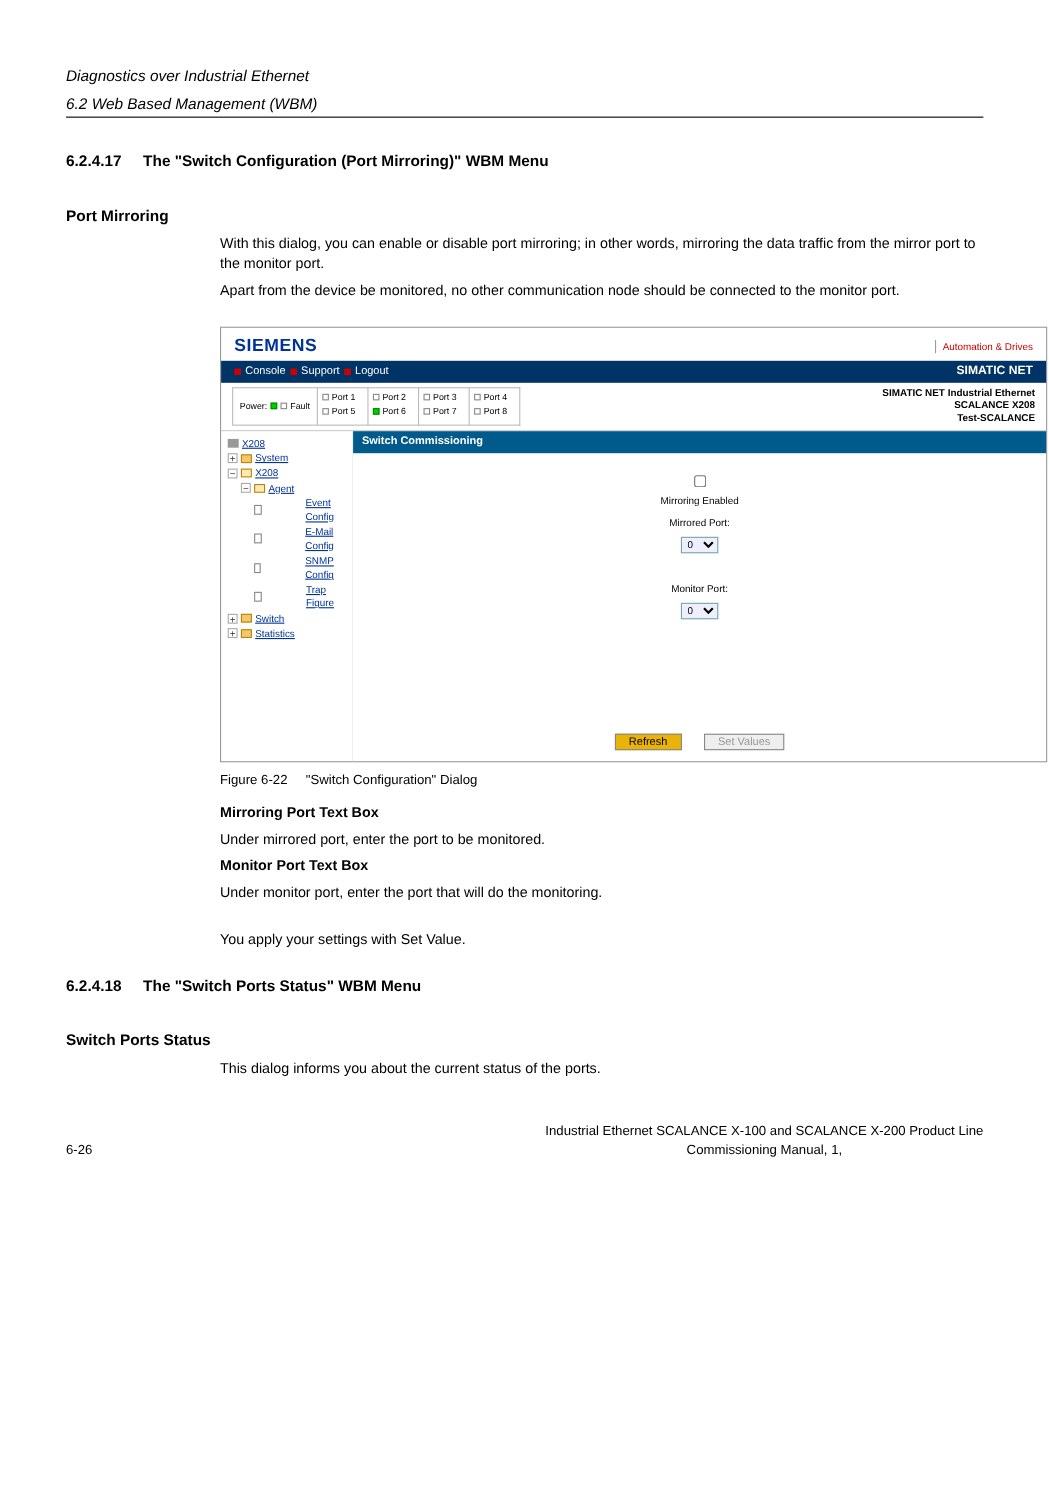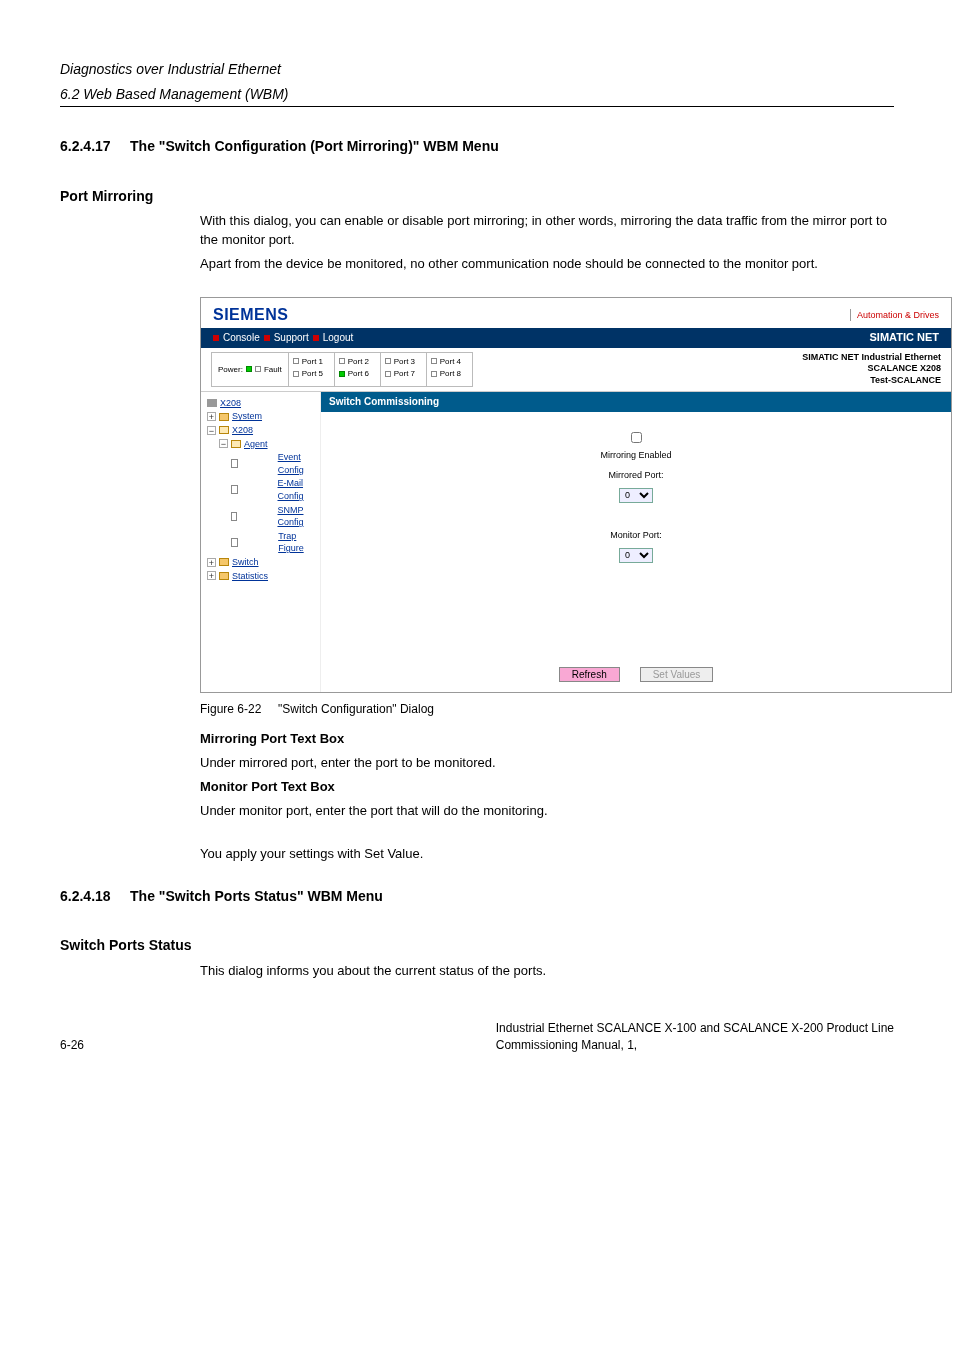--- a/index.html
+++ b/index.html
@@ -50,21 +50,21 @@
     margin-bottom: 12px;
   }
   .bold { font-weight: bold; }
   .footer {
     display: flex;
     justify-content: space-between;
     align-items: flex-end;
     margin-top: 40px;
     font-size: 12px;
   }
-  .footer-right { text-align: left; }
+  .footer-right { text-align: center; }
 
   
   .shot {
     border: 1px solid #999;
     width: 752px;
     background: #fff;
     font-size: 10px;
     font-family: Arial, sans-serif;
   }
   .shot-top {
@@ -168,21 +168,21 @@
   }
   .form-row { display:flex; align-items:center; gap:6px; margin-bottom:8px; justify-content:center;flex-direction:column;}
   .form-row label { font-size:9px; }
   .chk { width:11px; height:11px; }
   .sel { border:1px solid #7a9; background:#eef; font-size:9px; padding:0 1px; width:34px; height:15px;}
   .shot-footer {
     display:flex; justify-content:center; gap:20px;
     padding: 8px 0 10px 0;
   }
   .btn {
-    font-size:10px; padding:1px 12px; border:1px solid #888; background:#f9a8d4; cursor:pointer;
+    font-size:10px; padding:1px 12px; border:1px solid #888; background:#eab308; cursor:pointer;
   }
   .btn[disabled]{ color:#999; background:#eee; cursor:default;}
   .mb10 { margin-bottom: 10px; }
 </style>
 </head>
 <body>
 
 <div class="header-italic">Diagnostics over Industrial Ethernet</div>
 <div class="header-sub">6.2 Web Based Management (WBM)</div>
 

